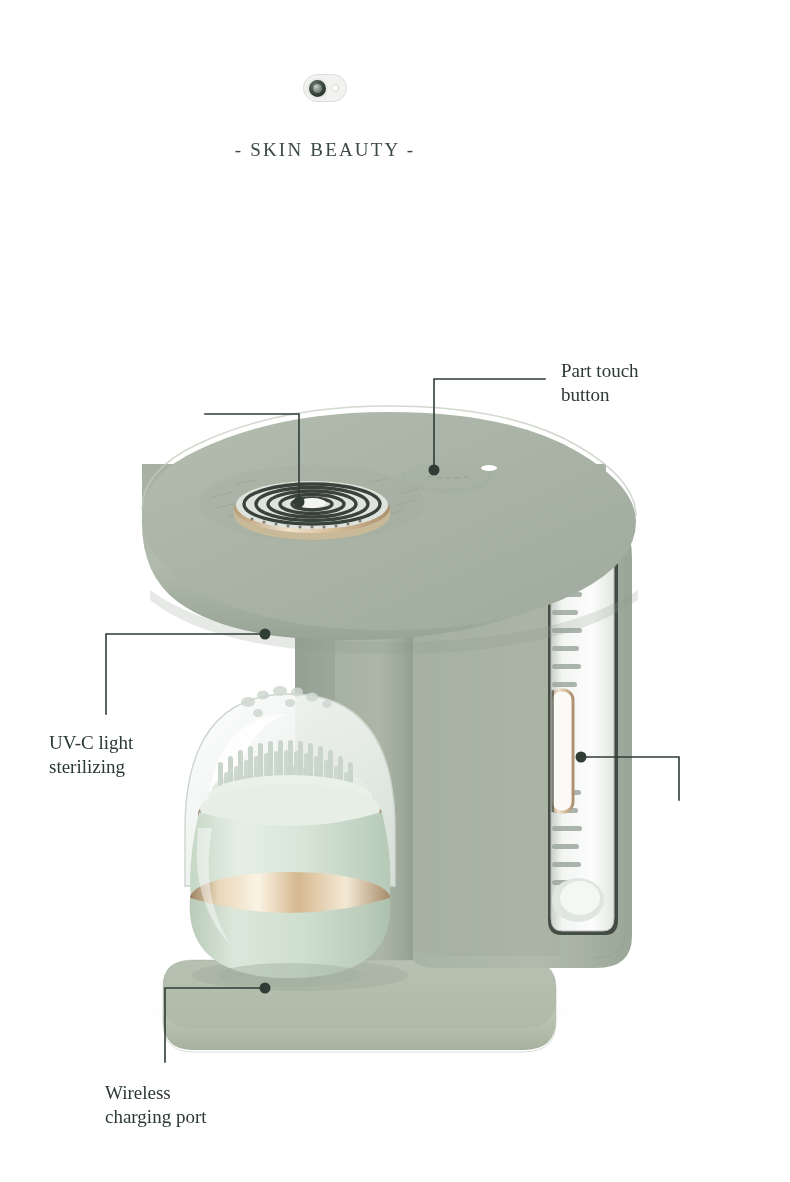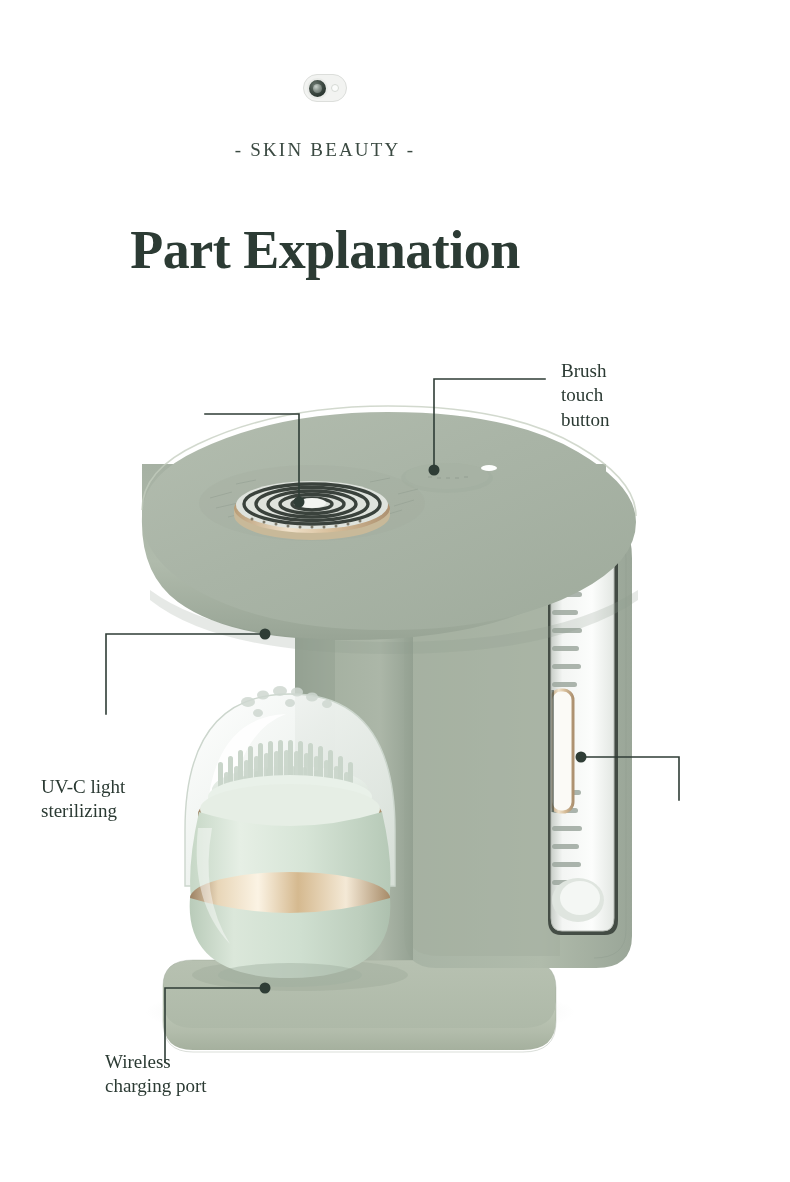--- a/index.html
+++ b/index.html
@@ -65,43 +65,42 @@
   .callout{
     position:absolute;
     font-family:"Liberation Serif", serif;
     font-size:19px;
     line-height:1.28;
     color:#2b3a33;
     white-space:pre-line;
   }
   #callout-suspended-top-cover{ left:79px;  top:392px; }
   #callout-smart-touch-button{ left:561px; top:359px; }
-  #callout-uvc-light{          left:41px;  top:731px;margin-top:44px; }
+  #callout-uvc-light{          left:49px;  top:731px; }
   #callout-brush-head-storage{ left:625px; top:803px; }
-  #callout-wireless-charging{  left:105px; top:1050px; }
+  #callout-wireless-charging{  left:105px; top:1081px; }
 
   .leader-layer{position:absolute;inset:0;pointer-events:none;}
   .device-layer{position:absolute;inset:0;}
 </style>
 </head>
 <body>
 
 <div class="page">
 
   <div class="brand-icon">
     <div class="lens-badge">
       <div class="lens-outer">
         <div class="lens-inner"></div>
       </div>
       <div class="lens-dot"></div>
     </div>
   </div>
 
   <div class="eyebrow">- SKIN BEAUTY -</div>
-  <div class="title">Part Explanation</div>
 
   <div class="device-layer">
     <svg width="790" height="1182" viewBox="0 0 790 1182" xmlns="http://www.w3.org/2000/svg">
       <defs>
         <linearGradient id="gTopFace" x1="0" y1="0" x2="1" y2="1">
           <stop offset="0%" stop-color="#b3bdaf"></stop>
           <stop offset="45%" stop-color="#a9b4a6"></stop>
           <stop offset="100%" stop-color="#9fab9c"></stop>
         </linearGradient>
         <linearGradient id="gTopEdge" x1="0" y1="0" x2="0" y2="1">
@@ -425,21 +424,21 @@
         <circle cx="299" cy="502" r="5.5"></circle>
         <circle cx="434" cy="470" r="5.5"></circle>
         <circle cx="265" cy="634" r="5.5"></circle>
         <circle cx="581" cy="757" r="5.5"></circle>
         <circle cx="265" cy="988" r="5.5"></circle>
       </g>
     </svg>
   </div>
 
 
-  <div class="callout" id="callout-smart-touch-button">Brush touch
+  <div class="callout" id="callout-smart-touch-button">Part touch
 button</div>
 
   <div class="callout" id="callout-uvc-light">UV-C light
 sterilizing</div>
 
 
   <div class="callout" id="callout-wireless-charging">Wireless
 charging port</div>
 
 </div>

